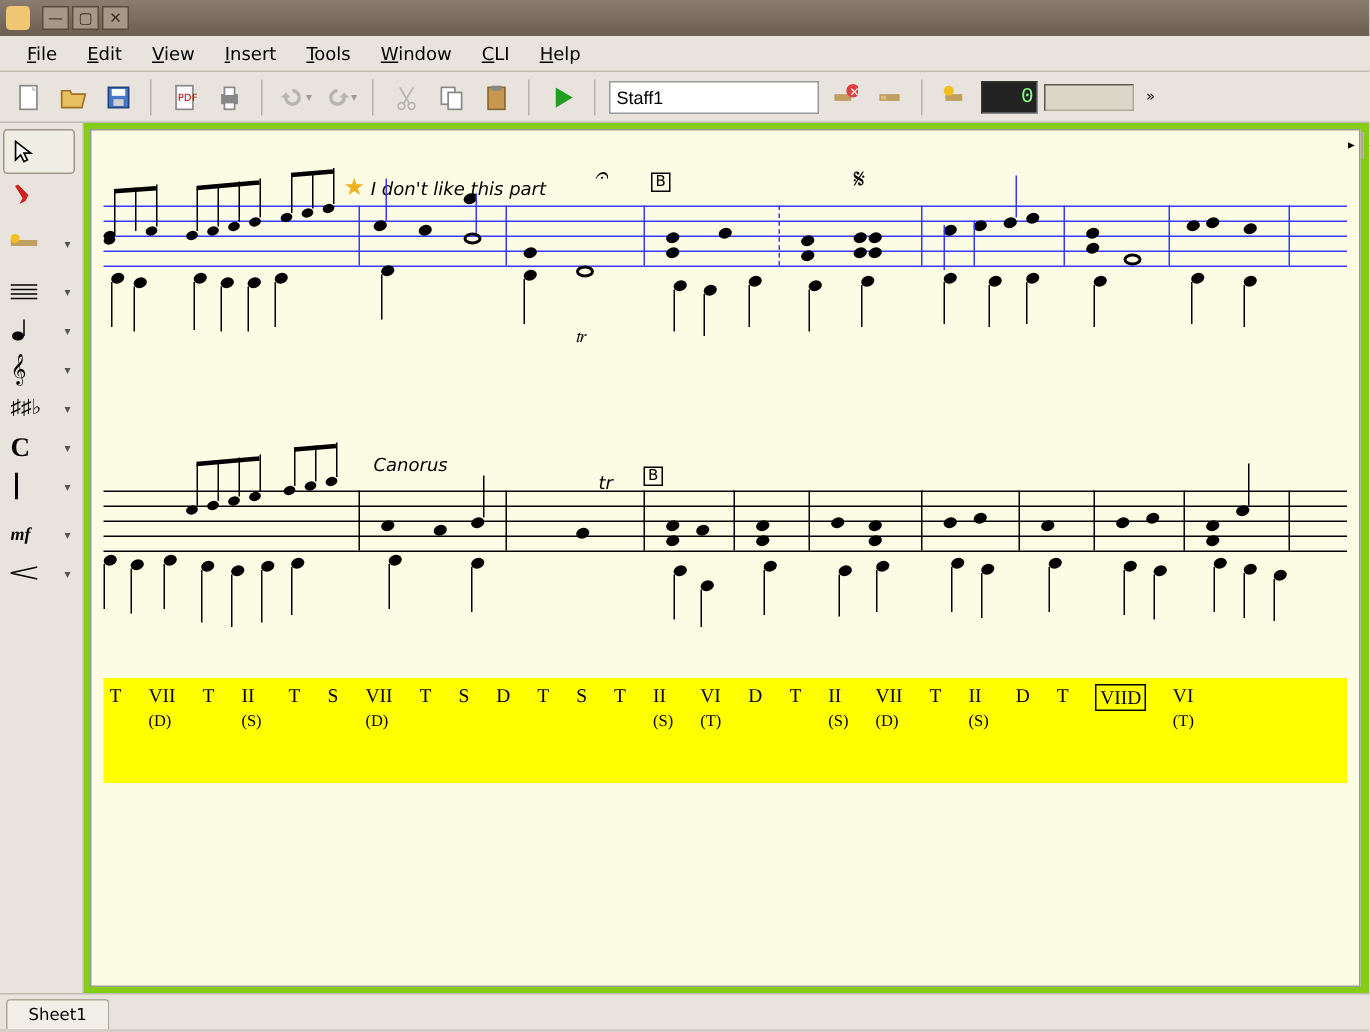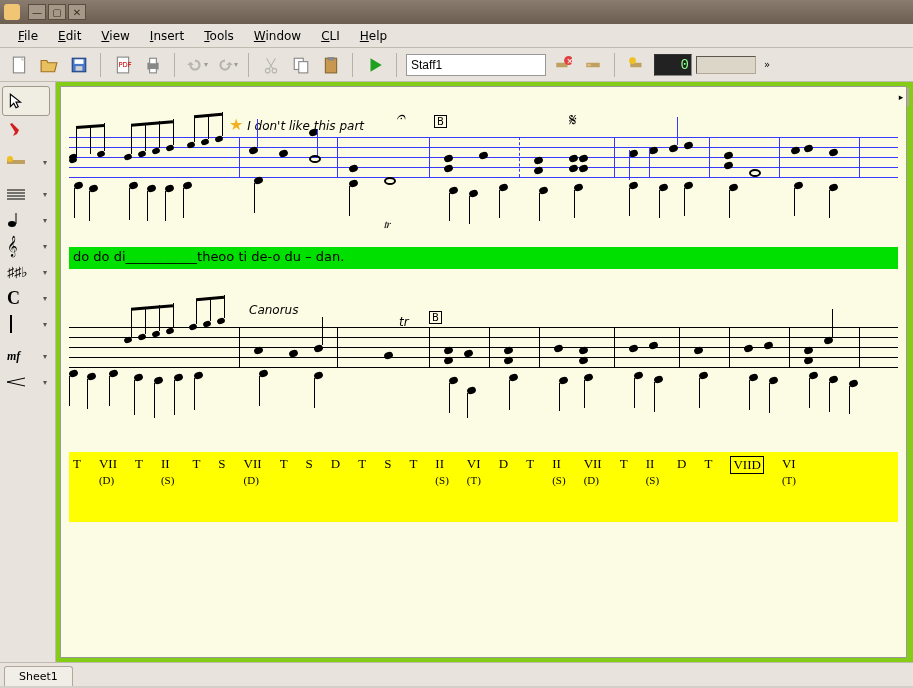--- a/index.html
+++ b/index.html
@@ -365,23 +365,20 @@
             <div class="stem" style="left:615px;top:16px;height:28px"></div>
           <div class="notehead" style="left:660px;top:12px"></div>
             <div class="stem" style="left:660px;top:18px;height:28px"></div>
           <div class="notehead" style="left:725px;top:10px"></div>
             <div class="stem" style="left:725px;top:16px;height:28px"></div>
           <div class="notehead" style="left:760px;top:12px"></div>
             <div class="stem" style="left:760px;top:18px;height:28px"></div>
         </div>
       </div>
 
-      <div class="lyrics-bar" style="top:160px">
-        <span>do  do     di___________theoo  ti     de-o  du   –   dan.</span>
-      </div>
 
       <div class="staff" style="top:240px">
         <div class="annotation" style="left:180px;top:-24px">Canorus</div>
         <div class="annotation" style="left:330px;top:-12px;font-style:italic;font-size:12px">tr</div>
         <div class="annotation" style="left:360px;top:-16px;border:1px solid #000;padding:0 2px;font-style:normal;font-size:10px">B</div>
         <div class="staff-lines">
           <div class="line" style="top:0"></div>
             <div class="line" style="top:10px"></div>
             <div class="line" style="top:20px"></div>
             <div class="line" style="top:30px"></div>

